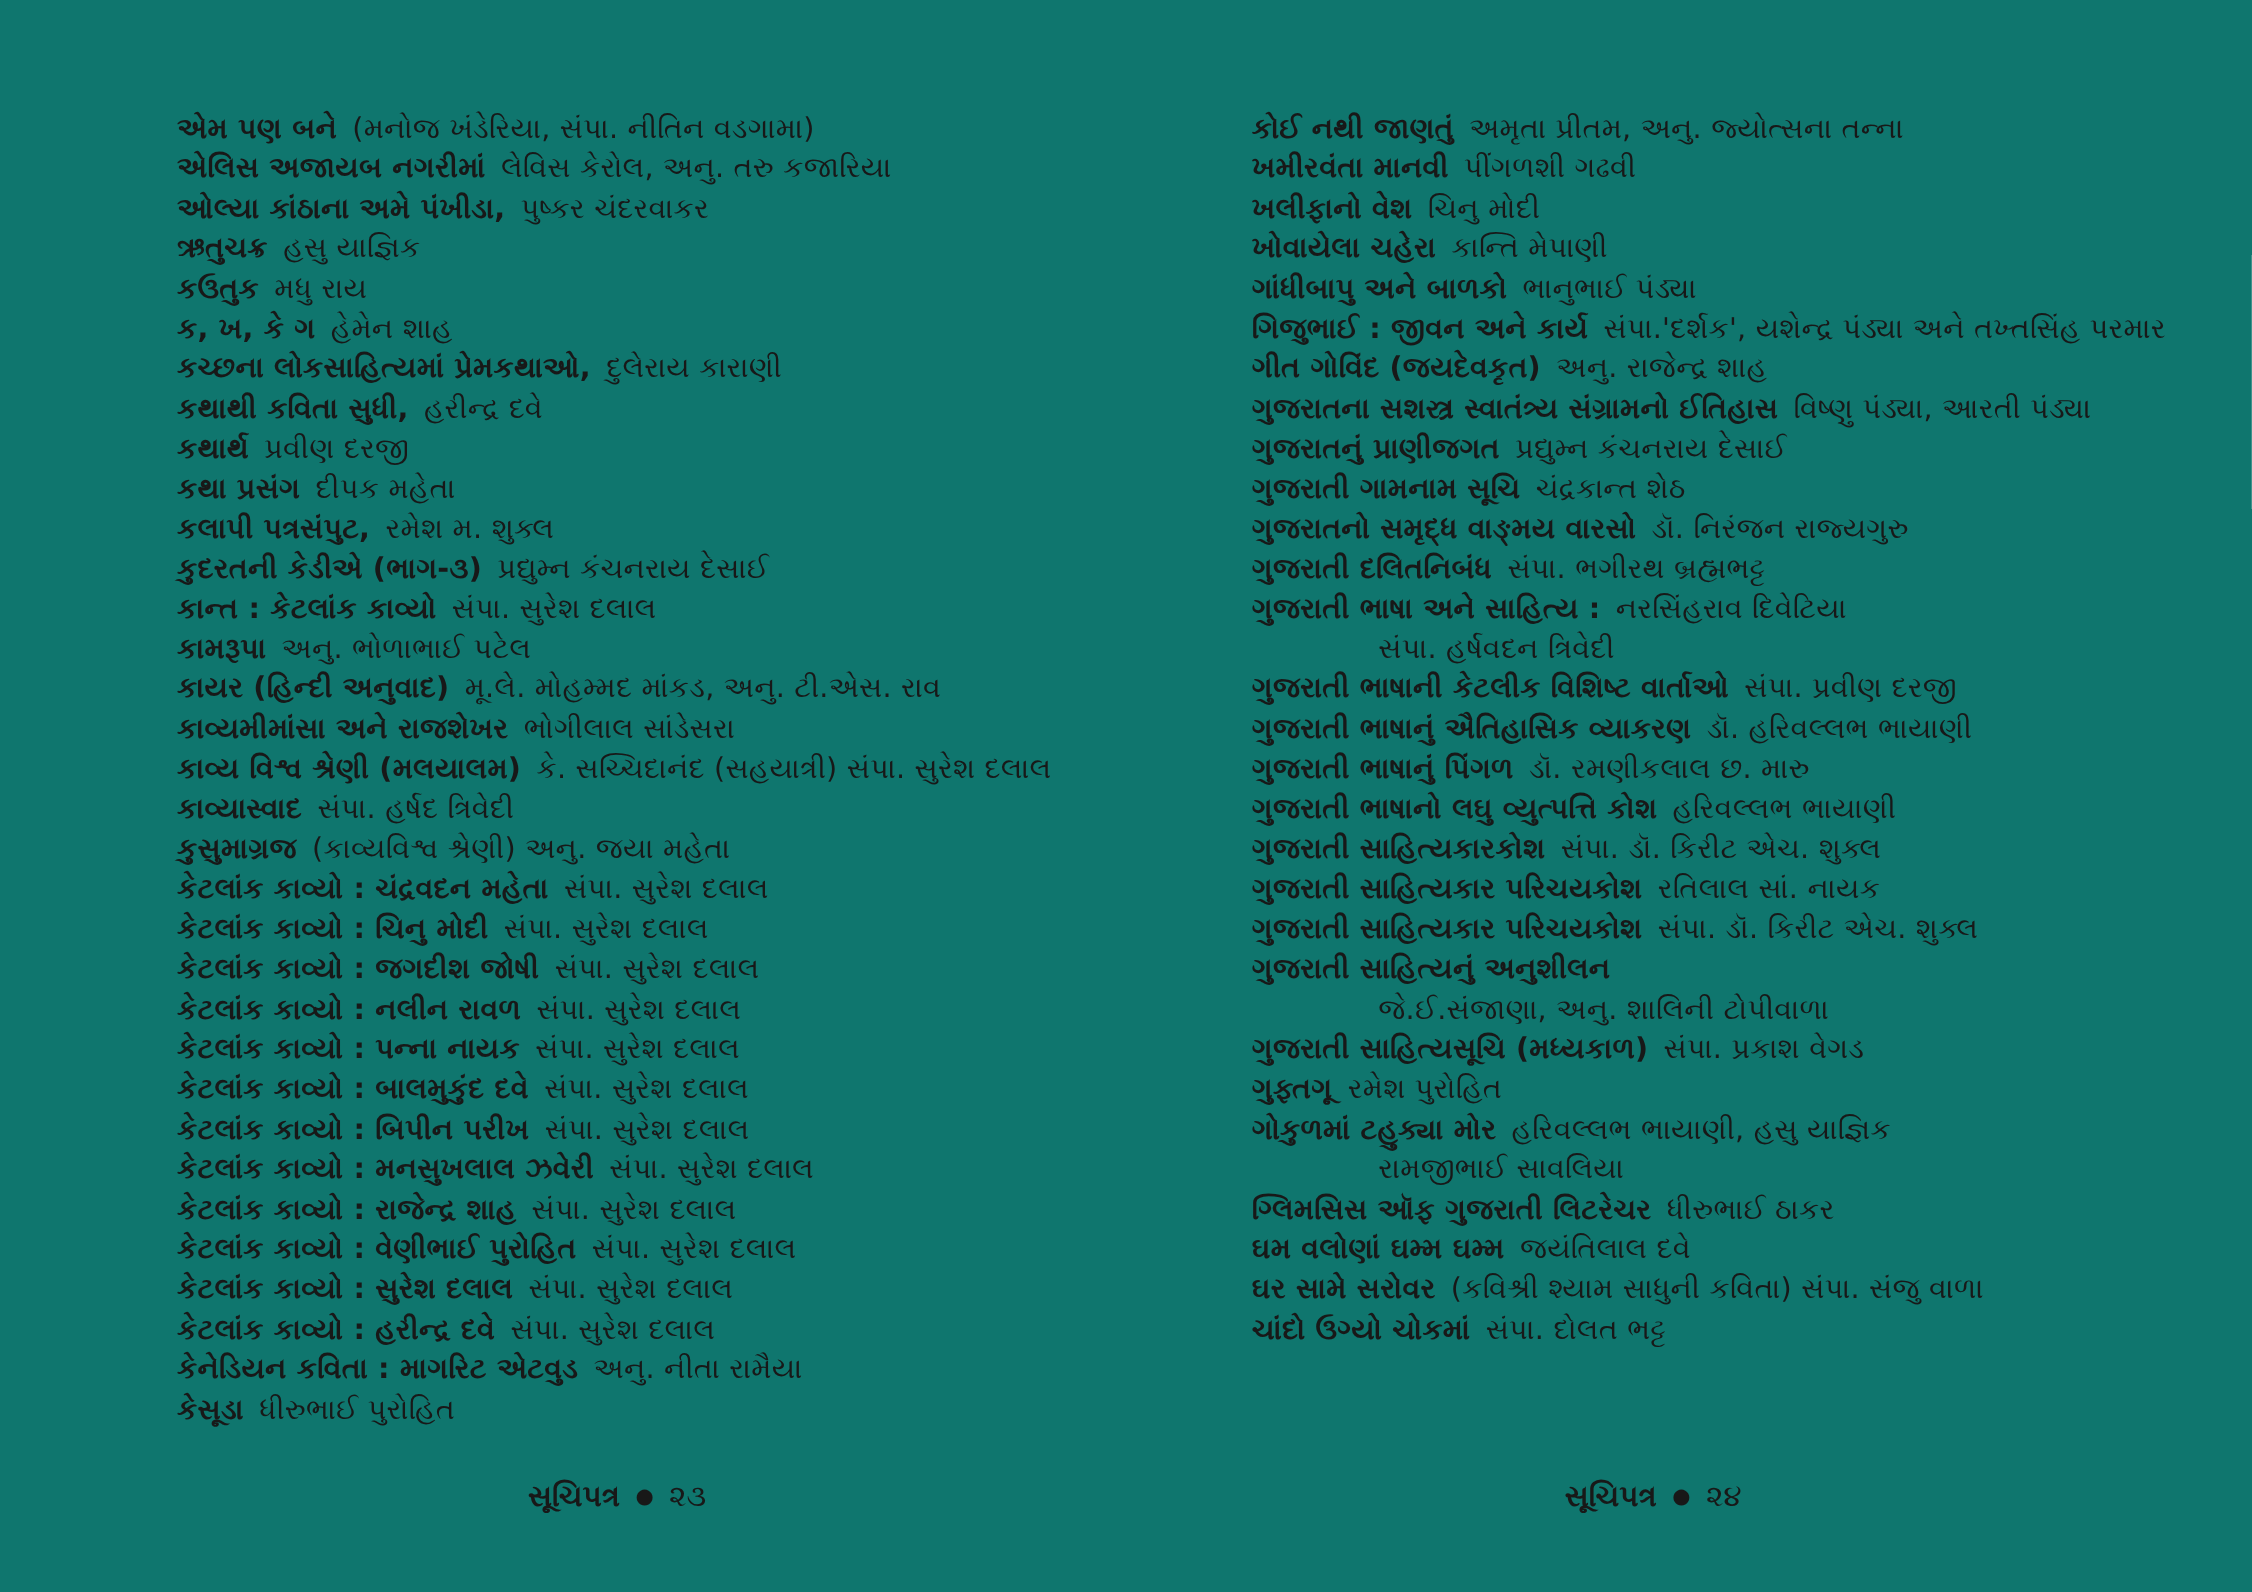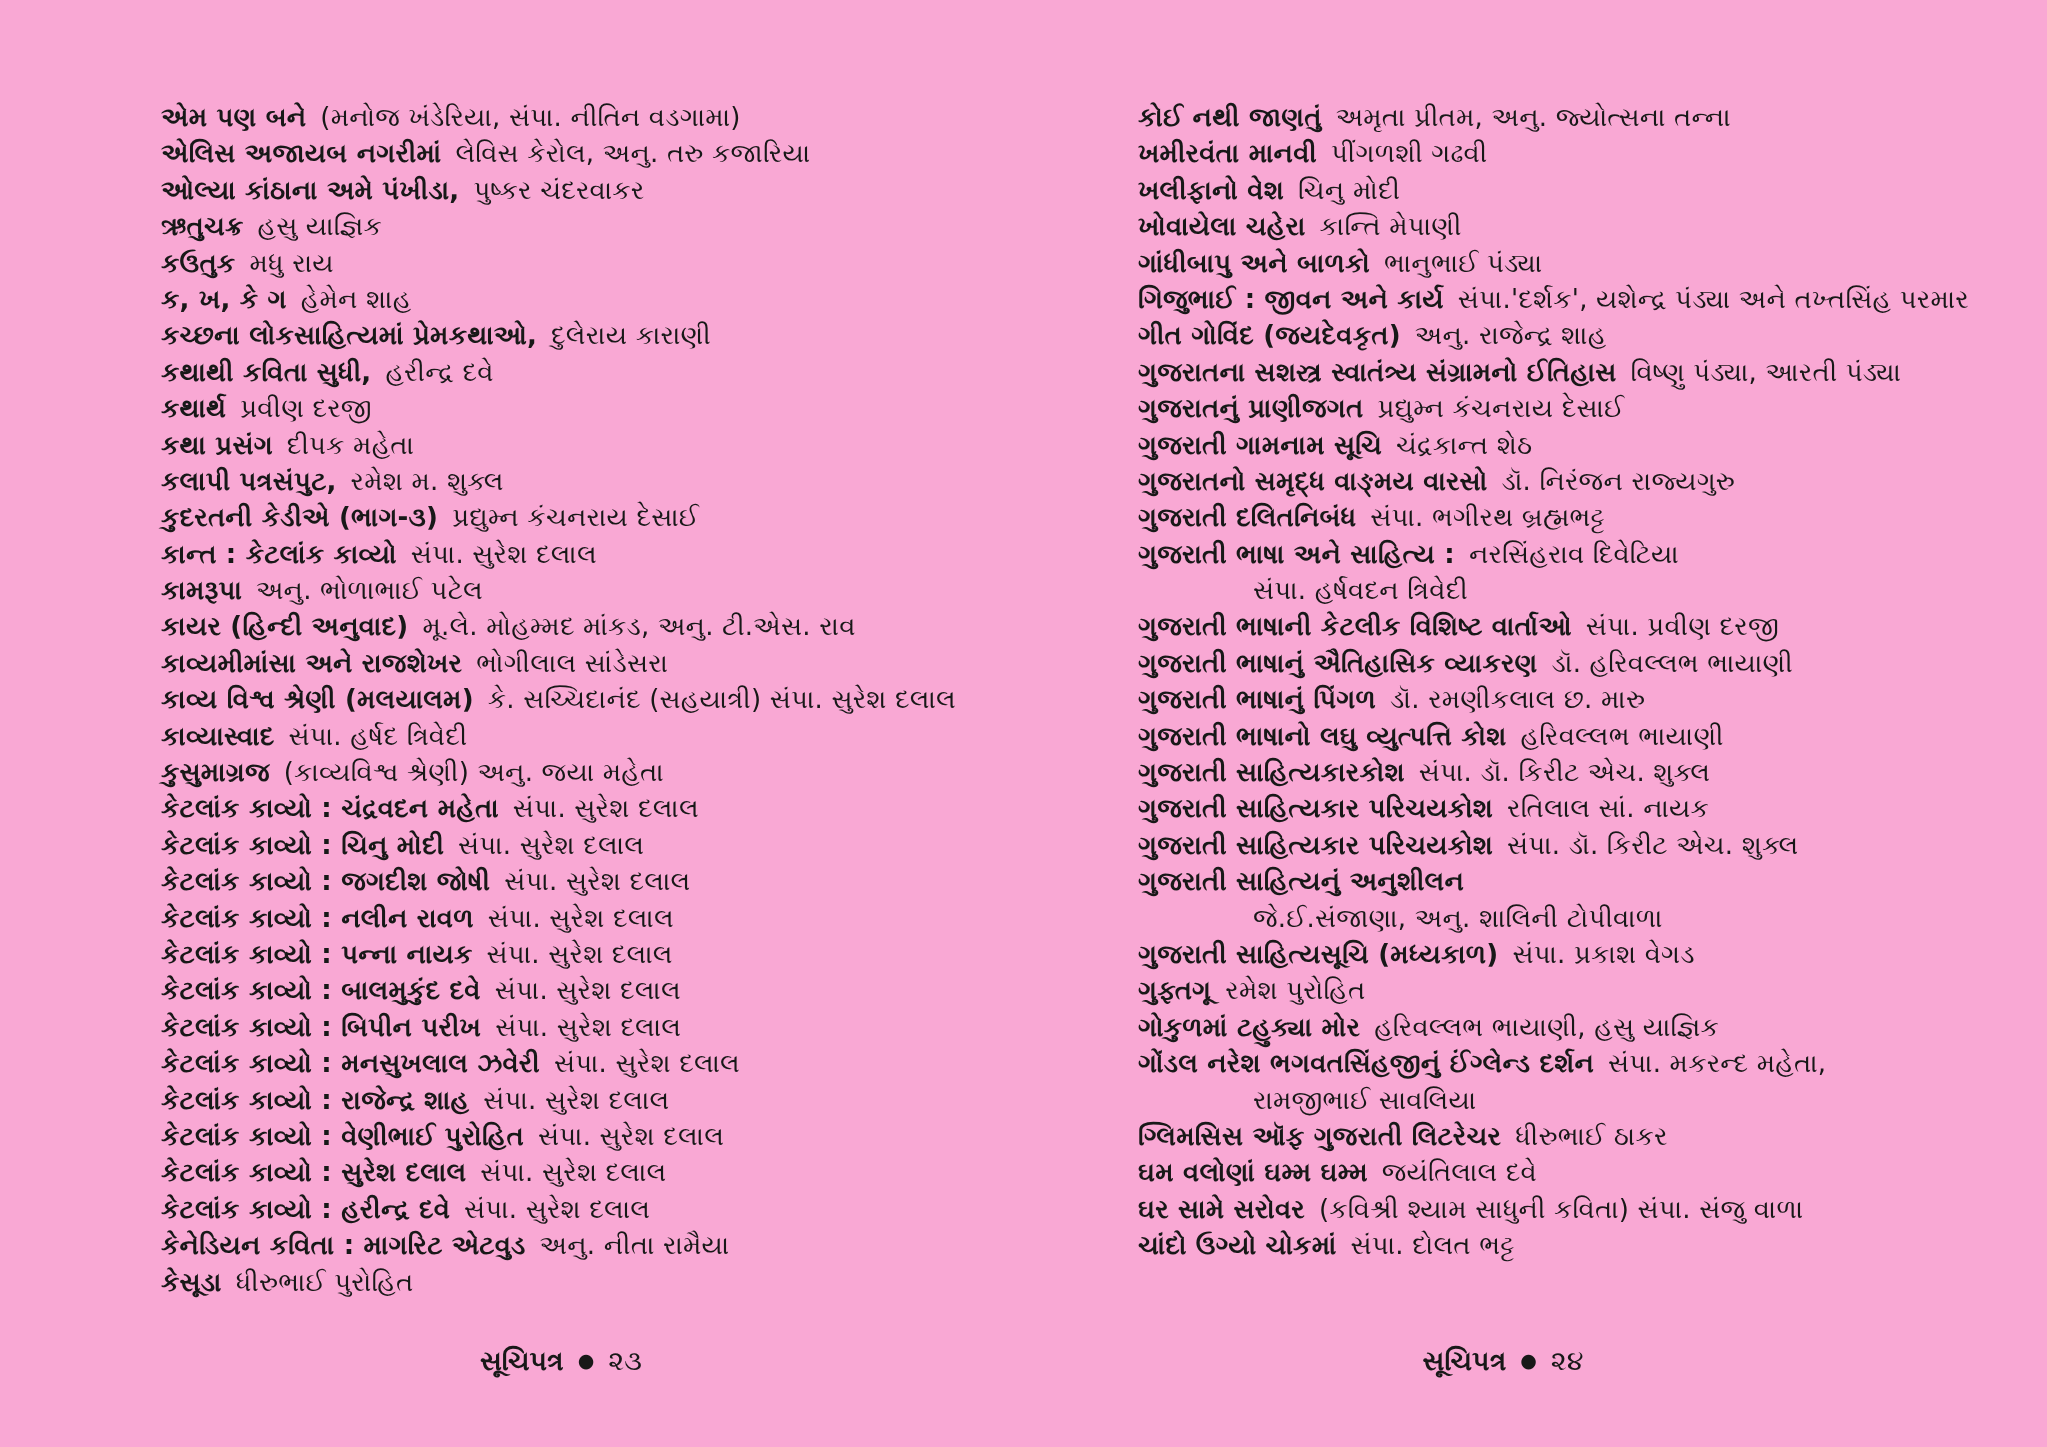--- a/index.html
+++ b/index.html
@@ -11,21 +11,21 @@
     height: 1447px;
     position: relative;
     background: #ffffff;
     font-family: "DejaVu Sans", sans-serif;
     color: #181818;
     overflow: hidden;
   }
   .page {
     position: absolute;
     inset: 0;
-    background: #f9a8d4;
+    background: #0f766e;
   }
   .col {
     position: absolute;
     top: 99px;
   }
   .col-left  { left: 161px; width: 810px; }
   .col-right { left: 1094px; width: 880px; margin-left: 44px; }
   .entry {
     height: 36.4px;
     line-height: 36.4px;
@@ -117,21 +117,20 @@
       <div class="entry"><span class="t">ગુજરાતી ભાષાનું પિંગળ</span><span class="r">ડૉ. રમણીકલાલ છ. મારુ</span></div>
       <div class="entry"><span class="t">ગુજરાતી ભાષાનો લઘુ વ્યુત્પત્તિ કોશ</span><span class="r">હરિવલ્લભ ભાયાણી</span></div>
       <div class="entry"><span class="t">ગુજરાતી સાહિત્યકારકોશ</span><span class="r">સંપા. ડૉ. કિરીટ એચ. શુક્લ</span></div>
       <div class="entry"><span class="t">ગુજરાતી સાહિત્યકાર પરિચયકોશ</span><span class="r">રતિલાલ સાં. નાયક</span></div>
       <div class="entry"><span class="t">ગુજરાતી સાહિત્યકાર પરિચયકોશ</span><span class="r">સંપા. ડૉ. કિરીટ એચ. શુક્લ</span></div>
       <div class="entry"><span class="t">ગુજરાતી સાહિત્યનું અનુશીલન</span><span class="r"></span></div>
       <div class="entry indent"><span class="t"></span><span class="r">જે.ઈ.સંજાણા, અનુ. શાલિની ટોપીવાળા</span></div>
       <div class="entry"><span class="t">ગુજરાતી સાહિત્યસૂચિ (મધ્યકાળ)</span><span class="r">સંપા. પ્રકાશ વેગડ</span></div>
       <div class="entry"><span class="t">ગુફ્તગૂ</span><span class="r">રમેશ પુરોહિત</span></div>
       <div class="entry"><span class="t">ગોકુળમાં ટહુક્યા મોર</span><span class="r">હરિવલ્લભ ભાયાણી, હસુ યાજ્ઞિક</span></div>
-      <div class="entry"><span class="t">ગોંડલ નરેશ ભગવતસિંહજીનું ઈંગ્લેન્ડ દર્શન</span><span class="r">સંપા. મકરન્દ મહેતા,</span></div>
       <div class="entry indent"><span class="t"></span><span class="r">રામજીભાઈ સાવલિયા</span></div>
       <div class="entry"><span class="t">ગ્લિમસિસ ઑફ ગુજરાતી લિટરેચર</span><span class="r">ધીરુભાઈ ઠાકર</span></div>
       <div class="entry"><span class="t">ઘમ વલોણાં ઘમ્મ ઘમ્મ</span><span class="r">જયંતિલાલ દવે</span></div>
       <div class="entry"><span class="t">ઘર સામે સરોવર</span><span class="r">(કવિશ્રી શ્યામ સાધુની કવિતા) સંપા. સંજુ વાળા</span></div>
       <div class="entry"><span class="t">ચાંદો ઉગ્યો ચોકમાં</span><span class="r">સંપા. દોલત ભટ્ટ</span></div>
     </div>
 
   <div class="footer footer-left">
     <span class="label">સૂચિપત્ર</span><span class="bullet">●</span><span class="num">૨૩</span>
   </div>

